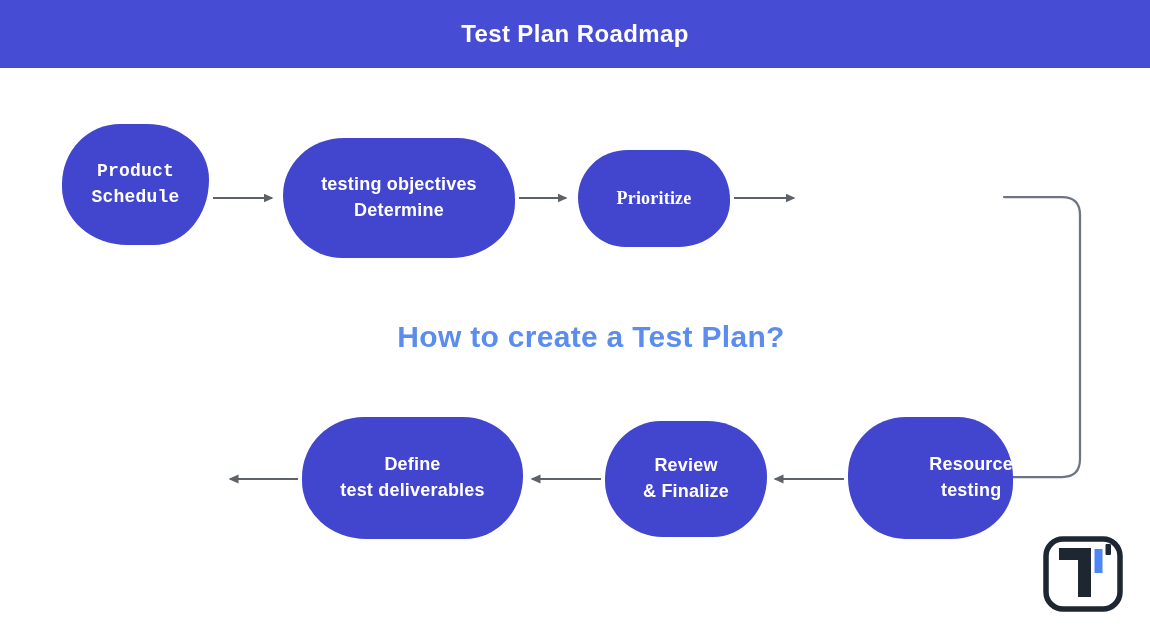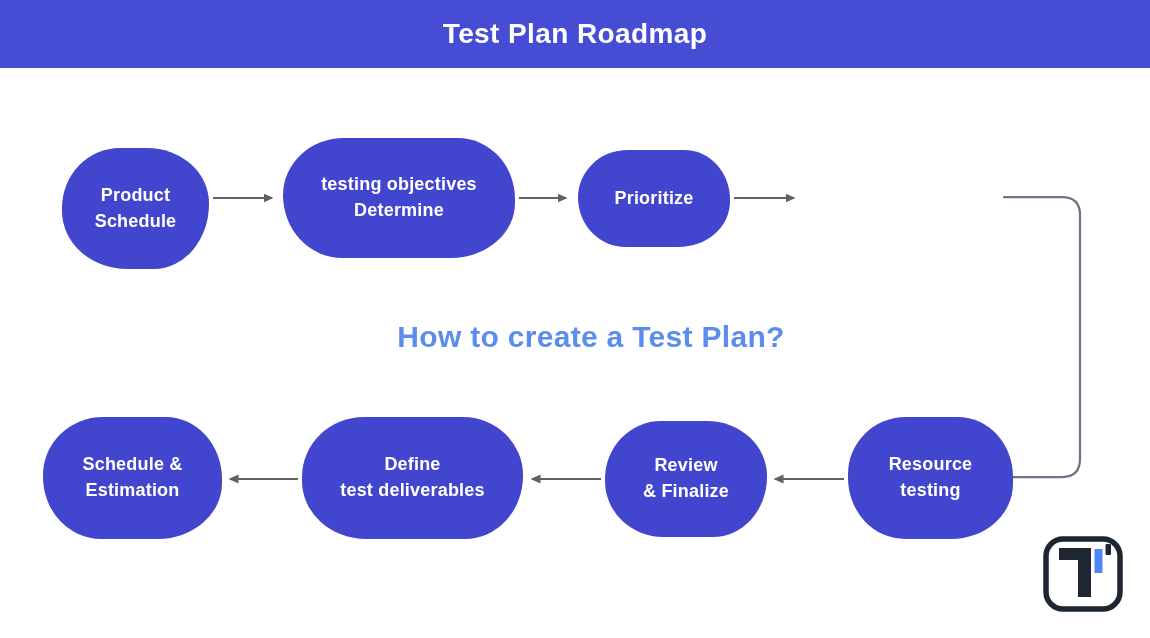--- a/index.html
+++ b/index.html
@@ -15,21 +15,21 @@
     position: absolute;
     left: 0; top: 0;
     width: 1150px; height: 68px;
     background: var(--header_bg, #474cd5);
     display: flex; align-items: center; justify-content: center;
     z-index: 3;
   }
   .topbar h1 {
     margin: 0;
     color: #ffffff;
-    font-size: 28px;
+    font-size: 24px;
     font-weight: 700;
     letter-spacing: 0.4px;
   }
   .wires {
     position: absolute;
     left: 0; top: 0;
     width: 1150px; height: 638px;
     z-index: 1;
   }
   .node {
@@ -39,37 +39,37 @@
     color: var(--node_text, #ffffff);
     display: flex; align-items: center; justify-content: center;
     text-align: center;
     font-size: 18px;
     font-weight: 700;
     letter-spacing: 0.2px;
     line-height: 1.42;
   }
   .node-label span { display: block; }
 
-  .n-product   { left: 62px;  top: 148px; width: 147px; height: 121px;
-                 border-radius: 58px 62px 55px 65px / 60px 55px 65px 58px; }
+  .n-product   { left: 62px;  top: 124px; width: 147px; height: 121px;
+                 border-radius: 58px 62px 55px 65px / 60px 55px 65px 58px; font-family: Liberation Mono, monospace; }
   .n-determine { left: 283px; top: 138px; width: 232px; height: 120px;
                  border-radius: 62px 58px 65px 60px / 58px 62px 56px 64px; }
   .n-prioritize{ left: 578px; top: 150px; width: 152px; height: 97px;
-                 border-radius: 50px 46px 52px 48px / 48px 50px 46px 50px; }
+                 border-radius: 50px 46px 52px 48px / 48px 50px 46px 50px; font-family: Liberation Serif, serif; }
   .n-design    { left: 805px; top: 138px; width: 201px; height: 122px;
                  border-radius: 60px 64px 58px 62px / 62px 58px 64px 60px; }
 
   .n-schedule  { left: 43px;  top: 417px; width: 179px; height: 122px;
                  border-radius: 60px 56px 64px 58px / 58px 62px 56px 62px; }
   .n-define    { left: 302px; top: 417px; width: 221px; height: 122px;
                  border-radius: 62px 60px 58px 64px / 60px 58px 63px 58px; }
   .n-review    { left: 605px; top: 421px; width: 162px; height: 116px;
                  border-radius: 56px 60px 54px 58px / 58px 55px 60px 56px; }
   .n-resource  { left: 848px; top: 417px; width: 165px; height: 122px;
-                 border-radius: 58px 55px 62px 57px / 57px 60px 55px 61px; }
+                 border-radius: 58px 55px 62px 57px / 57px 60px 55px 61px; justify-content: flex-end; }
 
   .question {
     position: absolute;
     left: 16px; top: 320px;
     width: 1150px;
     z-index: 2;
     text-align: center;
     color: var(--question_text, #5b8def);
     font-size: 30px;
     font-weight: 600;
@@ -123,26 +123,20 @@
   </div>
   <div class="node n-prioritize">
     <div class="node-label">
       <span>Prioritize</span>
       <span></span>
     </div>
   </div>
 
   <div class="question">How to create a Test Plan?</div>
 
-  <div class="node n-schedule">
-    <div class="node-label">
-      <span>Schedule &amp;</span>
-      <span>Estimation</span>
-    </div>
-  </div>
   <div class="node n-define">
     <div class="node-label">
       <span>Define</span>
       <span>test deliverables</span>
     </div>
   </div>
   <div class="node n-review">
     <div class="node-label">
       <span>Review</span>
       <span>&amp; Finalize</span>

